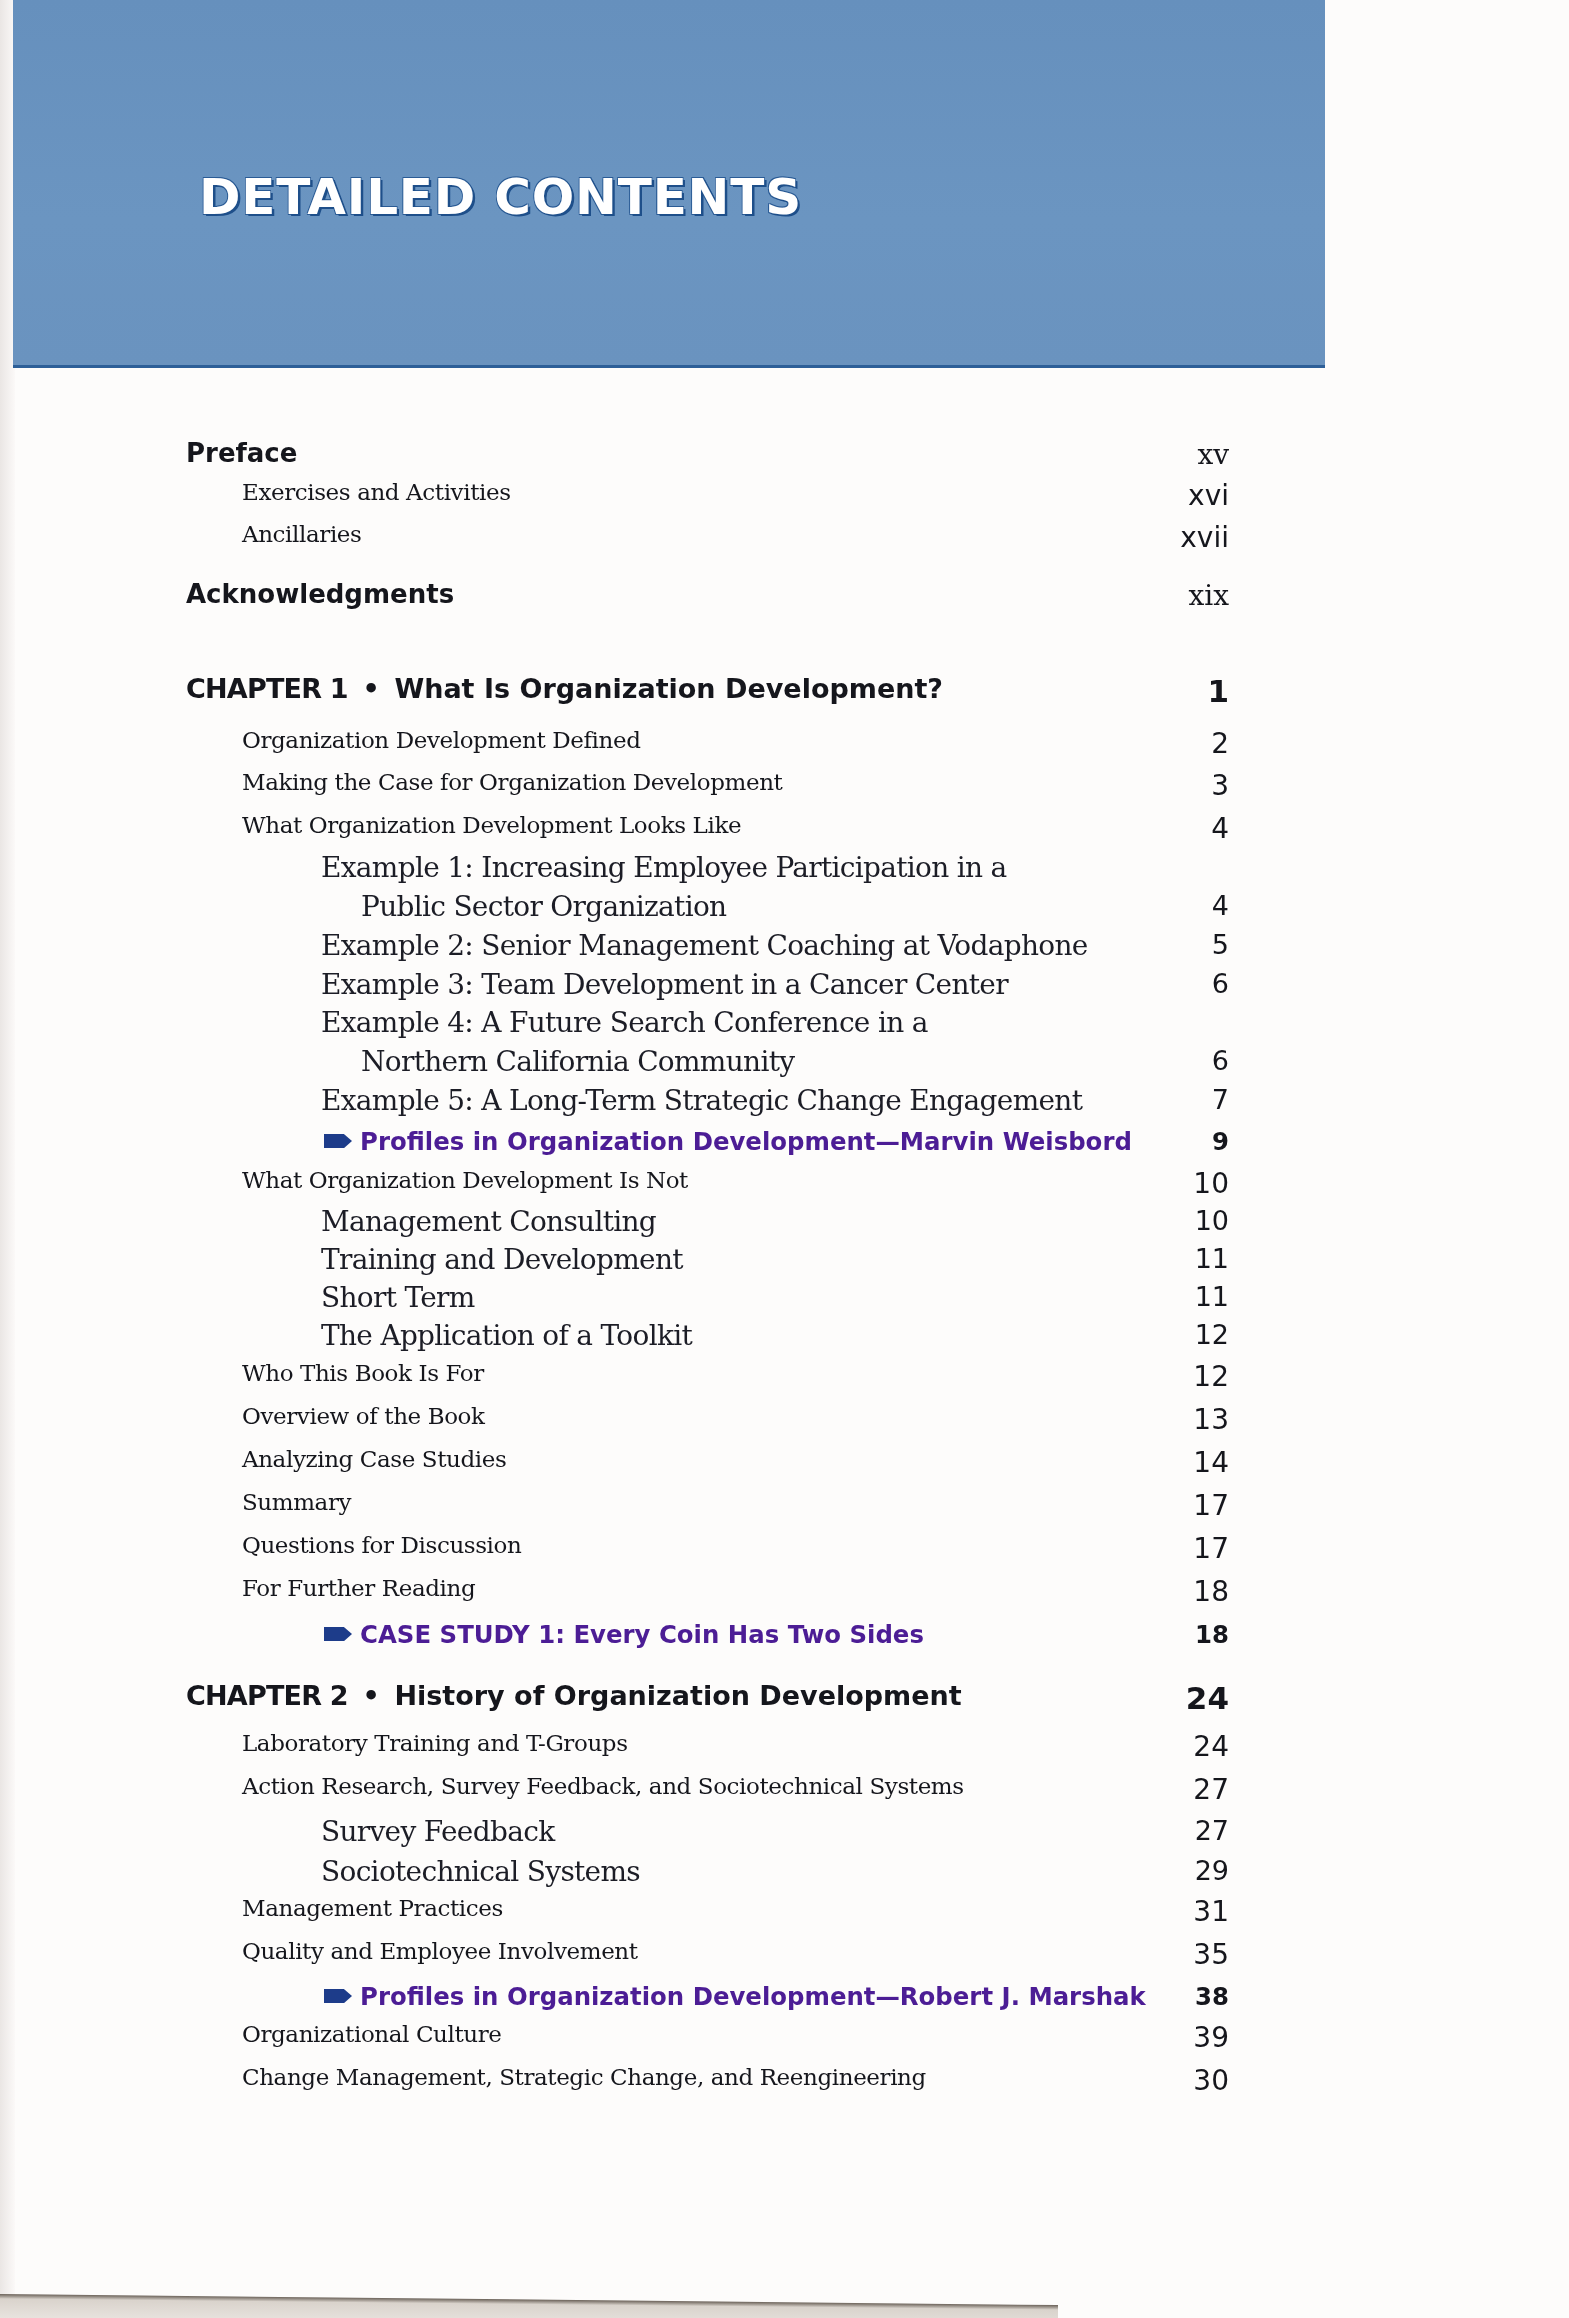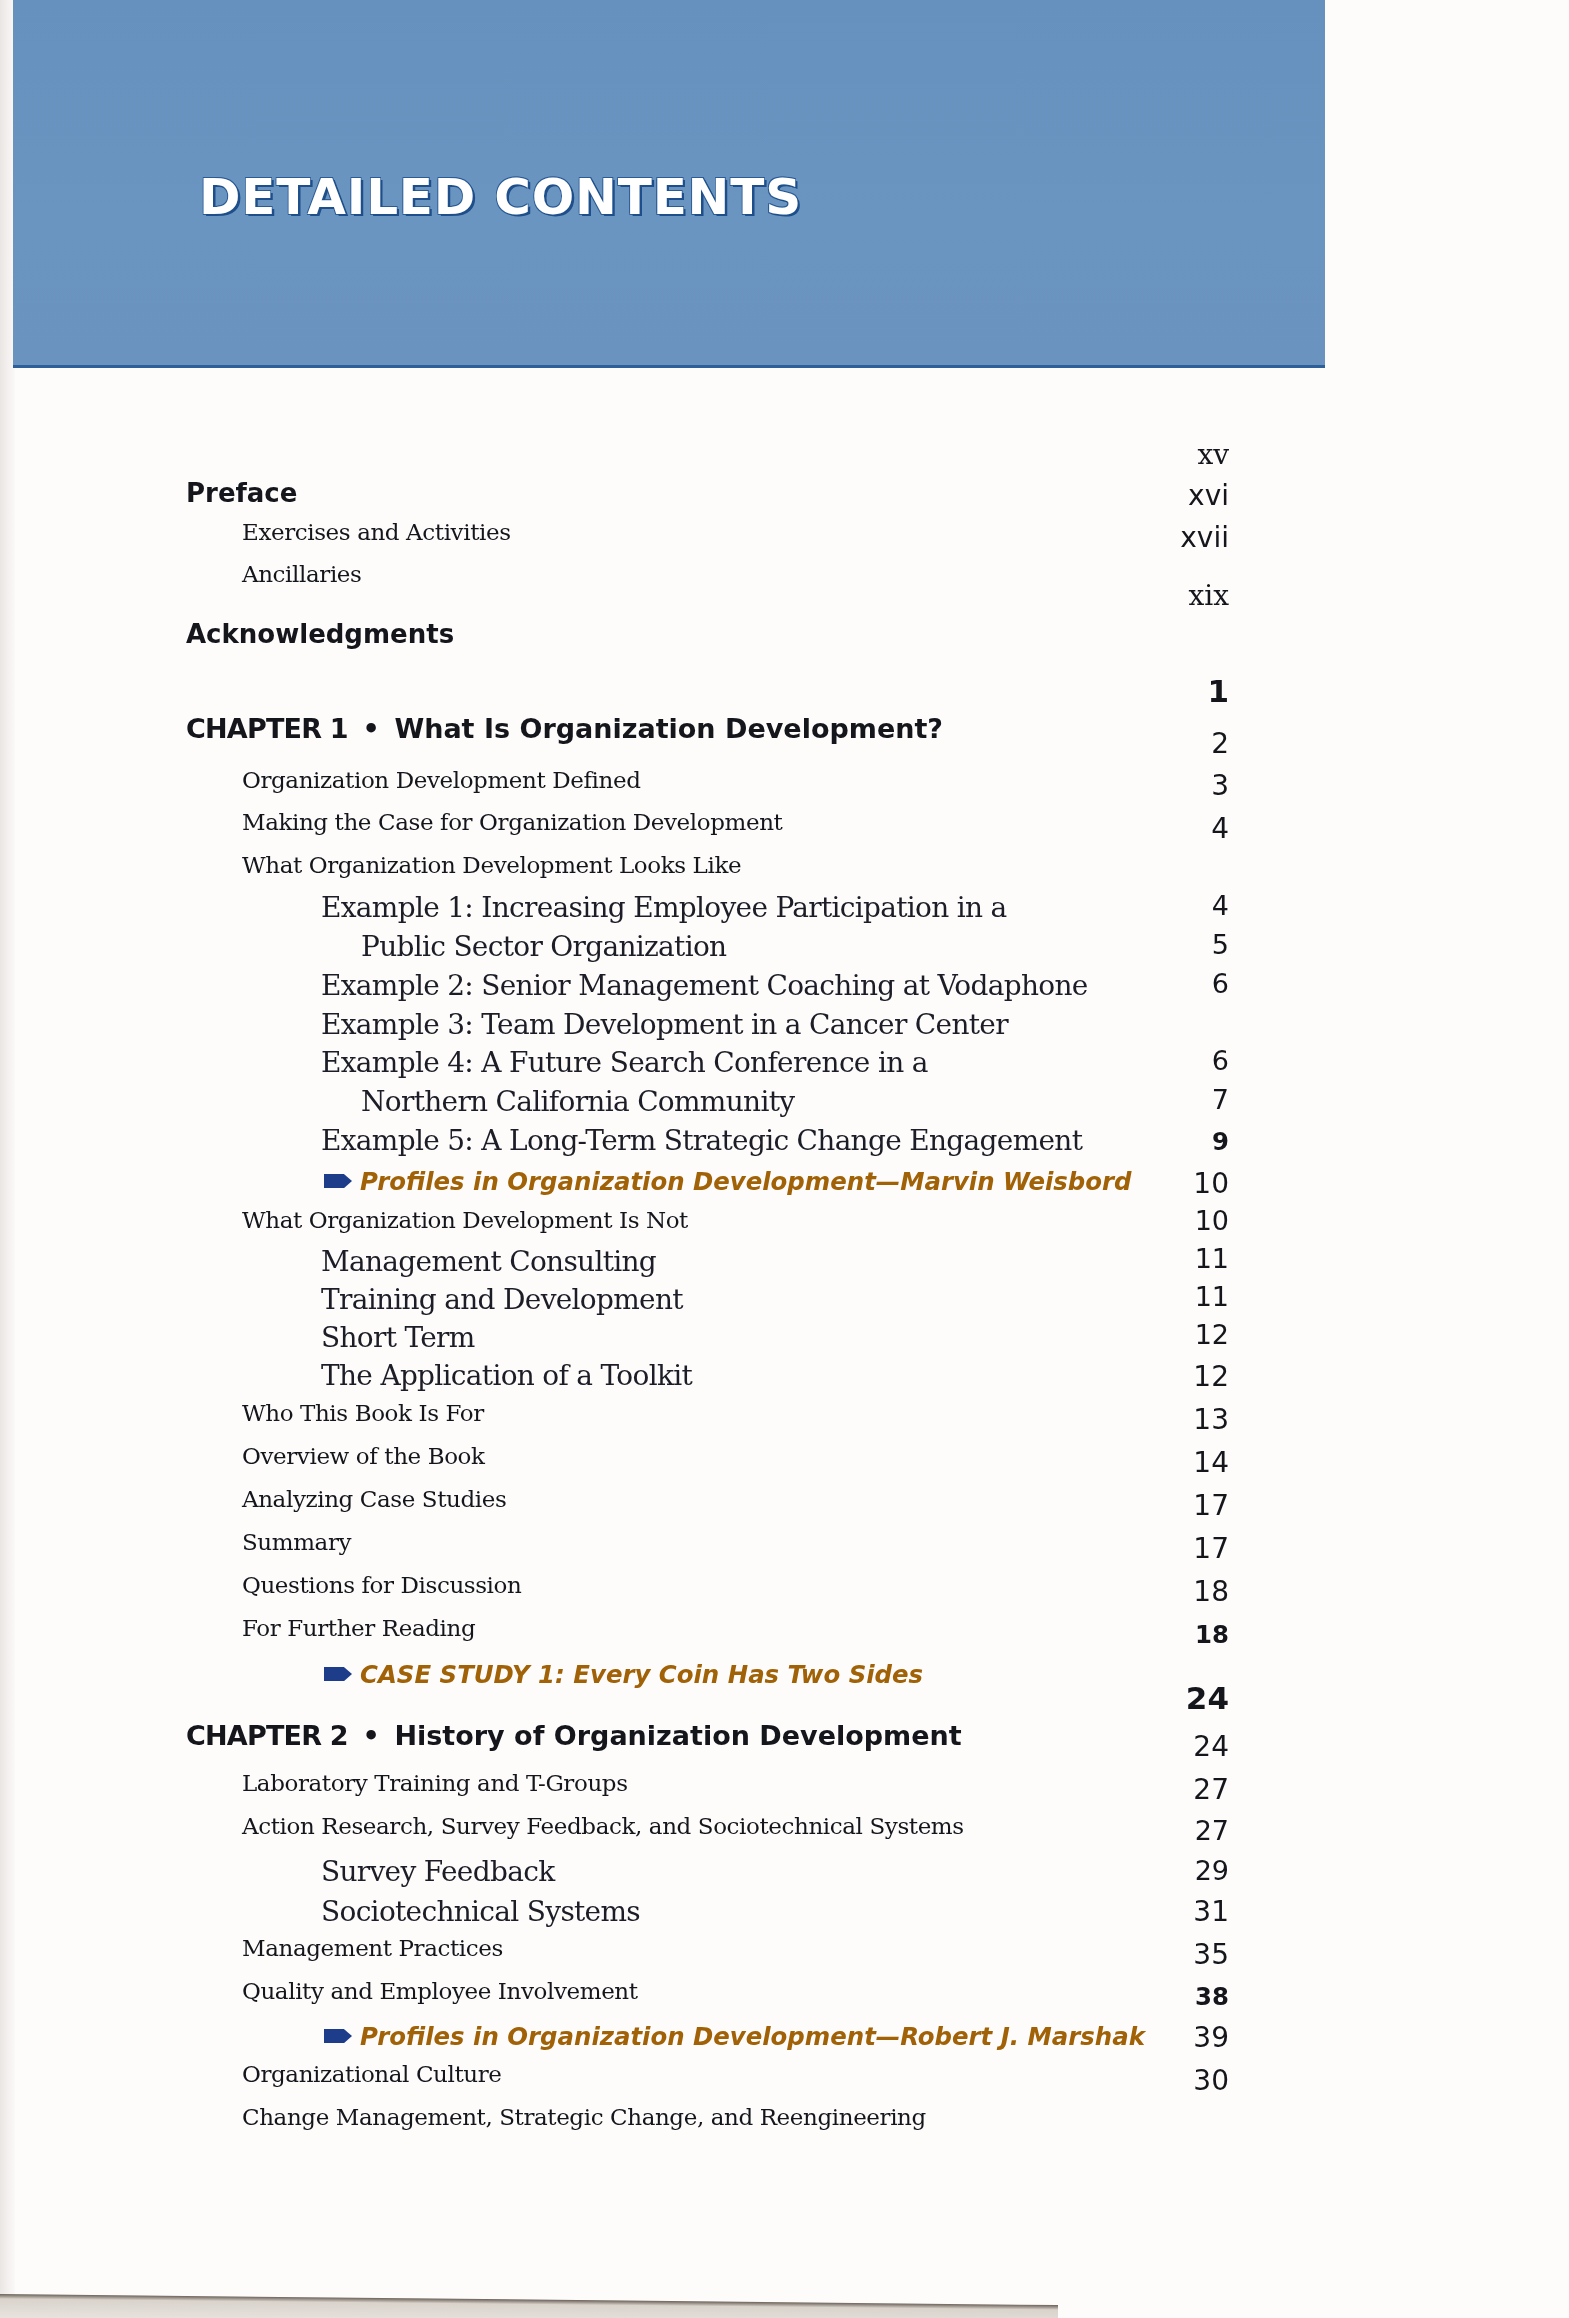--- a/index.html
+++ b/index.html
@@ -19,35 +19,35 @@
       border-bottom:3.3px solid #2d5f98;
     }
     .banner-title {
       position:absolute; left:186px; top:168px;
       font-family:"DejaVu Sans", sans-serif; font-size:50px; font-weight:bold;
       letter-spacing:0.8px; color:#ffffff;
       text-shadow:2.4px 2.4px 0 #1e4f8a, -0.8px -0.8px 0 #2a5b95, 0.8px -0.8px 0 #2a5b95, -0.8px 0.8px 0 #2a5b95;
     }
     .toc { position:absolute; left:0; top:0; width:1570px; }
     .row { position:absolute; left:0; width:1570px; }
-    .row .t { position:absolute; white-space:nowrap;margin-top:40px; }
+    .row .t { position:absolute; white-space:nowrap; }
     .row .p { position:absolute; right:341px; white-space:nowrap; text-align:right; }
 
     .front .t { font-family:"DejaVu Sans", sans-serif; font-weight:bold; font-size:26px; left:186px; }
     .front .p { font-family:"DejaVu Serif", serif; font-size:28px; }
     .sub1 .t { font-family:"DejaVu Serif", serif; font-size:23px; left:242px; letter-spacing:-0.4px; }
     .sub1 .p { font-family:"DejaVu Sans", sans-serif; font-size:28px; }
     .sub2 .t { font-family:"DejaVu Serif", serif; font-size:28px; left:321px; letter-spacing:-0.7px; font-weight:normal; color:#1c1d26; }
     .sub2 .p { font-family:"DejaVu Sans", sans-serif; font-size:27px; }
     .sub2.cont .t { left:361px; }
     .chap .t { font-family:"DejaVu Sans", sans-serif; font-weight:bold; font-size:27px; left:186px;text-align:center; }
     .chap .p { font-family:"DejaVu Sans", sans-serif; font-weight:bold; font-size:31px; }
     .chap .num { letter-spacing:-0.8px; }
     .chap .bullet { margin:0 14.7px; }
-    .feat .t { font-family:"DejaVu Sans", sans-serif; font-weight:bold; font-size:24.4px; left:324px; color:#a16207;font-style:italic; }
+    .feat .t { font-family:"DejaVu Sans", sans-serif; font-weight:bold; font-size:24.4px; left:324px; color:#4c1d95; }
     .feat .p { font-family:"DejaVu Sans", sans-serif; font-weight:bold; font-size:24.4px; }
     .arrow {
       display:inline-block; width:28px; height:14.7px; margin-right:8.1px; vertical-align:1.6px;
       background:#1d3c8a;
       clip-path:polygon(0 0,70% 0,100% 50%,70% 100%,0 100%);
     }
     .bottom-edge {
       position:absolute; left:0; top:2294px; width:1058px; height:24.4px;
       background:linear-gradient(#6b6259,#d9d3cc 20%,#e8e3de);
       transform:skewY(0.6deg);

